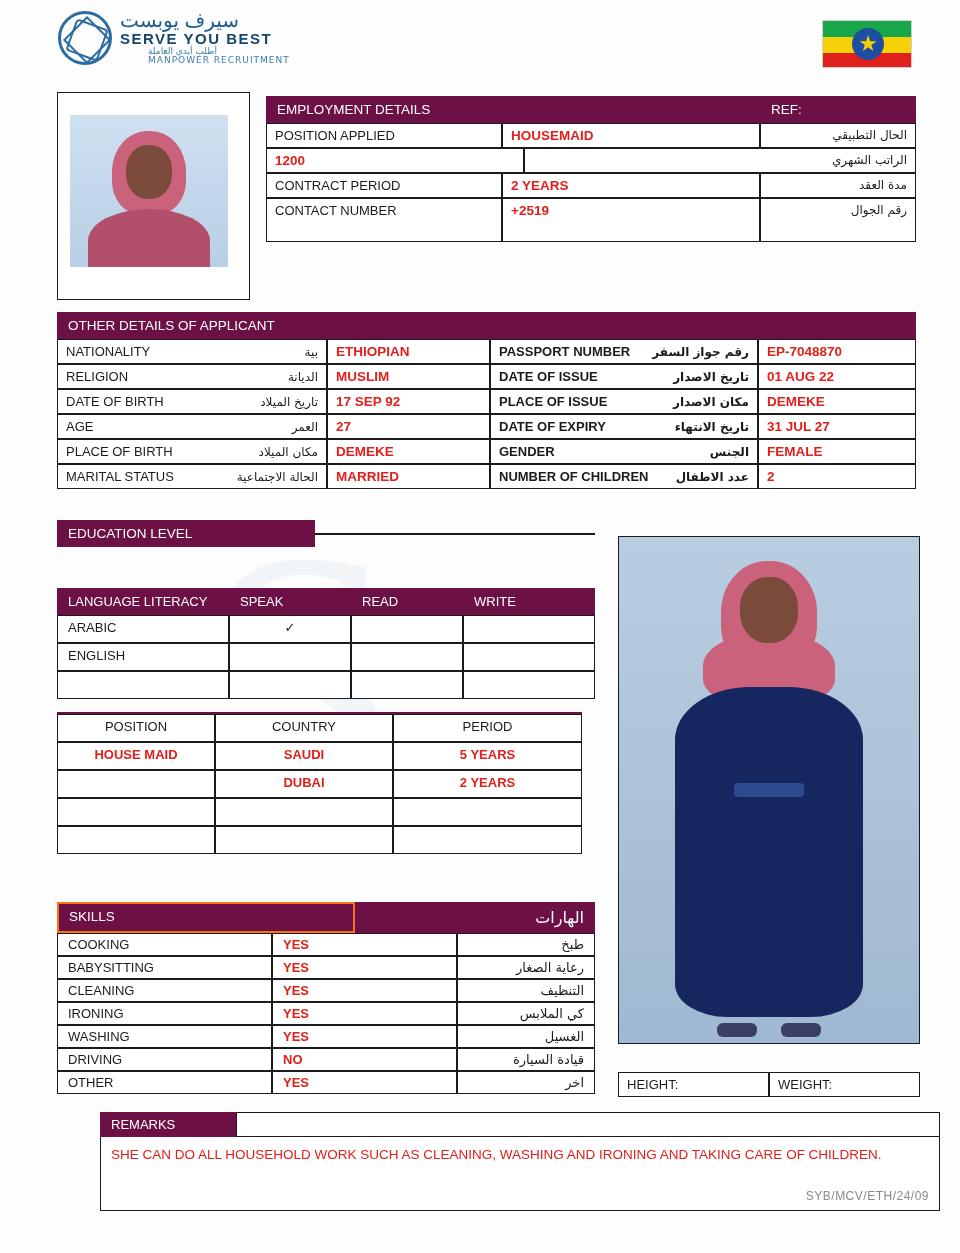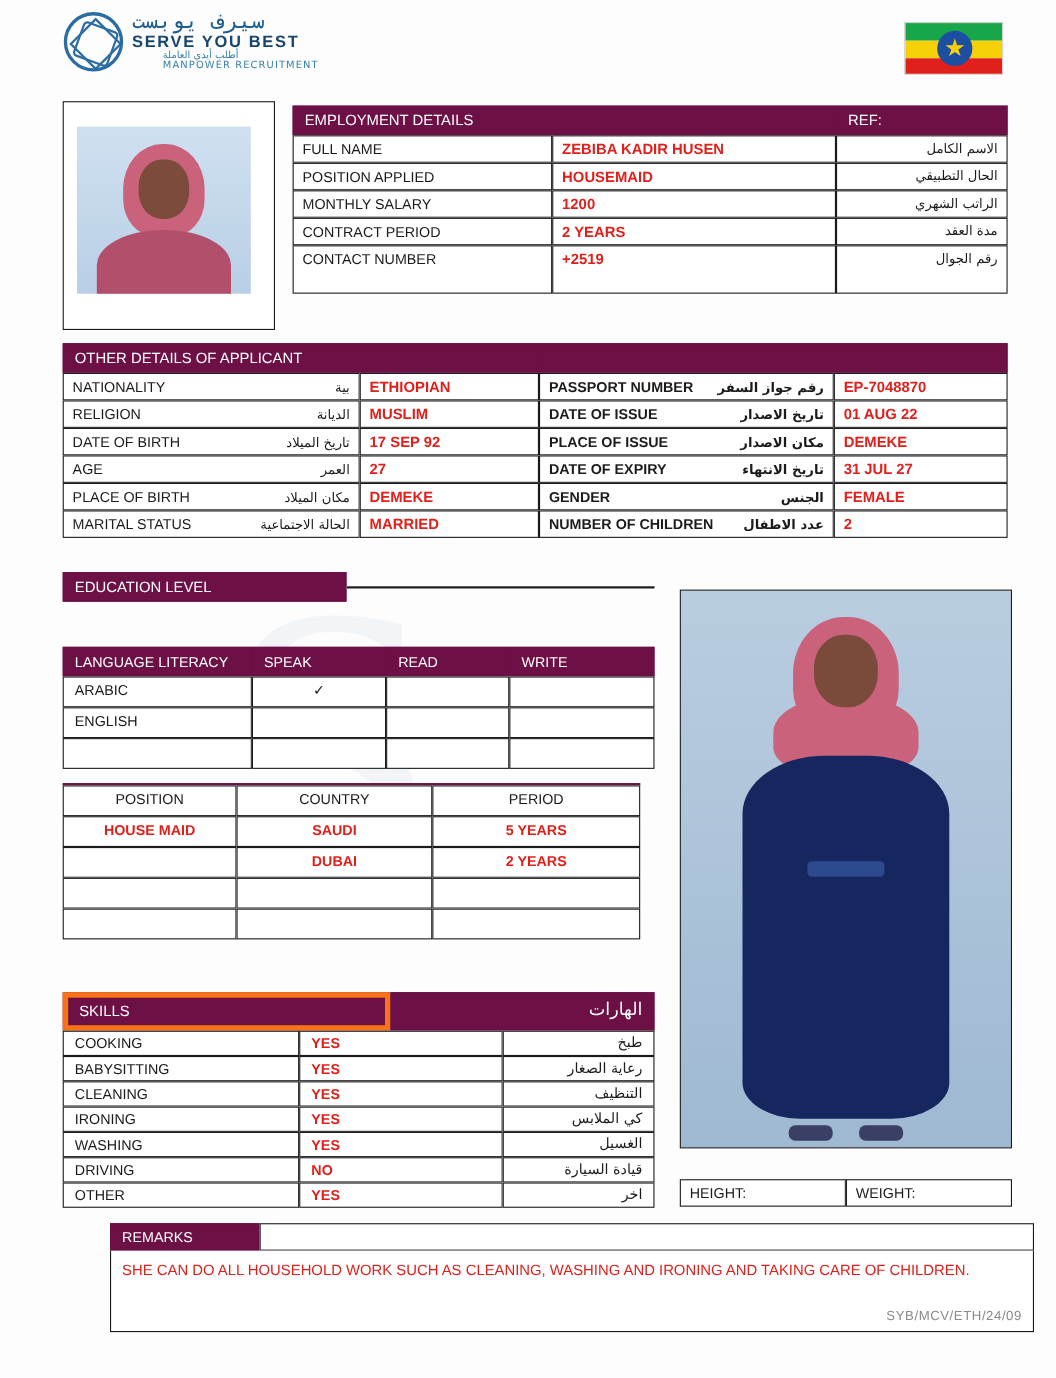--- a/index.html
+++ b/index.html
@@ -45,21 +45,21 @@
     left: 50%; top: 50%;
     width: 30px; height: 30px;
     margin: -15px 0 0 -15px;
     border: 2px solid #2b6ca3;
     transform: rotate(45deg);
   }
   .logo-mark:after { transform: rotate(20deg); border-radius: 4px; }
   .logo-text { line-height: 1.05; }
   .logo-ar {
     font-size: 20px; color: #1e5d8f; letter-spacing: 2px;
-    font-family: Liberation Mono, monospace;
+    font-family: Liberation Sans, sans-serif;
   }
   .logo-en {
     font-size: 15px; color: #17456b; letter-spacing: 1.5px; font-weight: bold;
   }
   .logo-sub {
     font-size: 9px; color: #3a7fae; letter-spacing: 1px;
     font-family: "DejaVu Sans", sans-serif;
     margin-left: 28px;
   }
   .flag {
@@ -188,21 +188,21 @@
   .work-head .a { flex:0 0 262px; background:#6d1046; color:#fff; font-size:13.5px; padding:5px 10px; border:1px solid #6d1046;}
   .work-head .b { flex:1; background:#6d1046; border:1px solid #6d1046;}
   .work-row { display:flex; }
   .work-row div { border:1px solid #1b1b1b; padding:4px 6px; font-size:13px; min-height:28px; text-align:center; background:#fff;}
   .w1 { flex:0 0 158px; }
   .w2 { flex:0 0 178px; }
   .w3 { flex:1; }
   
   .skills { position:absolute; left:57px; top:902px; width:538px; }
   .skills-head { display:flex; }
-  .skills-head .a { flex:0 0 298px; background:#6d1046; color:#fff; font-size:13.5px; padding:5px 10px; border:5px solid #f97316;}
+  .skills-head .a { flex:0 0 298px; background:#6d1046; color:#fff; font-size:13.5px; padding:5px 10px; border:2px solid #f97316;}
   .skills-head .b { flex:1; background:#6d1046; color:#fff; font-size:16px; padding:5px 10px; border:1px solid #6d1046; text-align:right; font-family:"DejaVu Sans", sans-serif;}
   .sk-row { display:flex; }
   .sk-row div { border:1px solid #1b1b1b; padding:3px 10px; font-size:13px; background:#fff; }
   .s1 { flex:0 0 215px; }
   .s2 { flex:0 0 185px; }
   .s3 { flex:1; text-align:right; }
   
   .bigphoto {
     position:absolute; left:618px; top:536px; width:302px; height:508px;
     border:1px solid #1b1b1b; overflow:hidden;
@@ -272,31 +272,25 @@
       <div class="p-body"></div>
     </div>
   </div>
 
   <div class="emp">
     <div class="emp-head">
       <div class="left">EMPLOYMENT DETAILS</div>
       <div class="right">REF:</div>
     </div>
     <div class="emp-row">
-      <div class="cell c-label">FULL NAME</div>
-      <div class="cell c-val val">ZEBIBA KADIR HUSEN</div>
-      <div class="cell c-ar ar">الاسم الكامل</div>
-    </div>
-    <div class="emp-row">
       <div class="cell c-label">POSITION APPLIED</div>
       <div class="cell c-val val">HOUSEMAID</div>
       <div class="cell c-ar ar">الحال التطبيقي</div>
     </div>
     <div class="emp-row">
-      <div class="cell c-label">MONTHLY SALARY</div>
       <div class="cell c-val val">1200</div>
       <div class="cell c-ar ar">الراتب الشهري</div>
     </div>
     <div class="emp-row">
       <div class="cell c-label">CONTRACT PERIOD</div>
       <div class="cell c-val val">2 YEARS</div>
       <div class="cell c-ar ar">مدة العقد</div>
     </div>
     <div class="emp-row">
       <div class="cell c-label" style="min-height:44px">CONTACT NUMBER</div>

